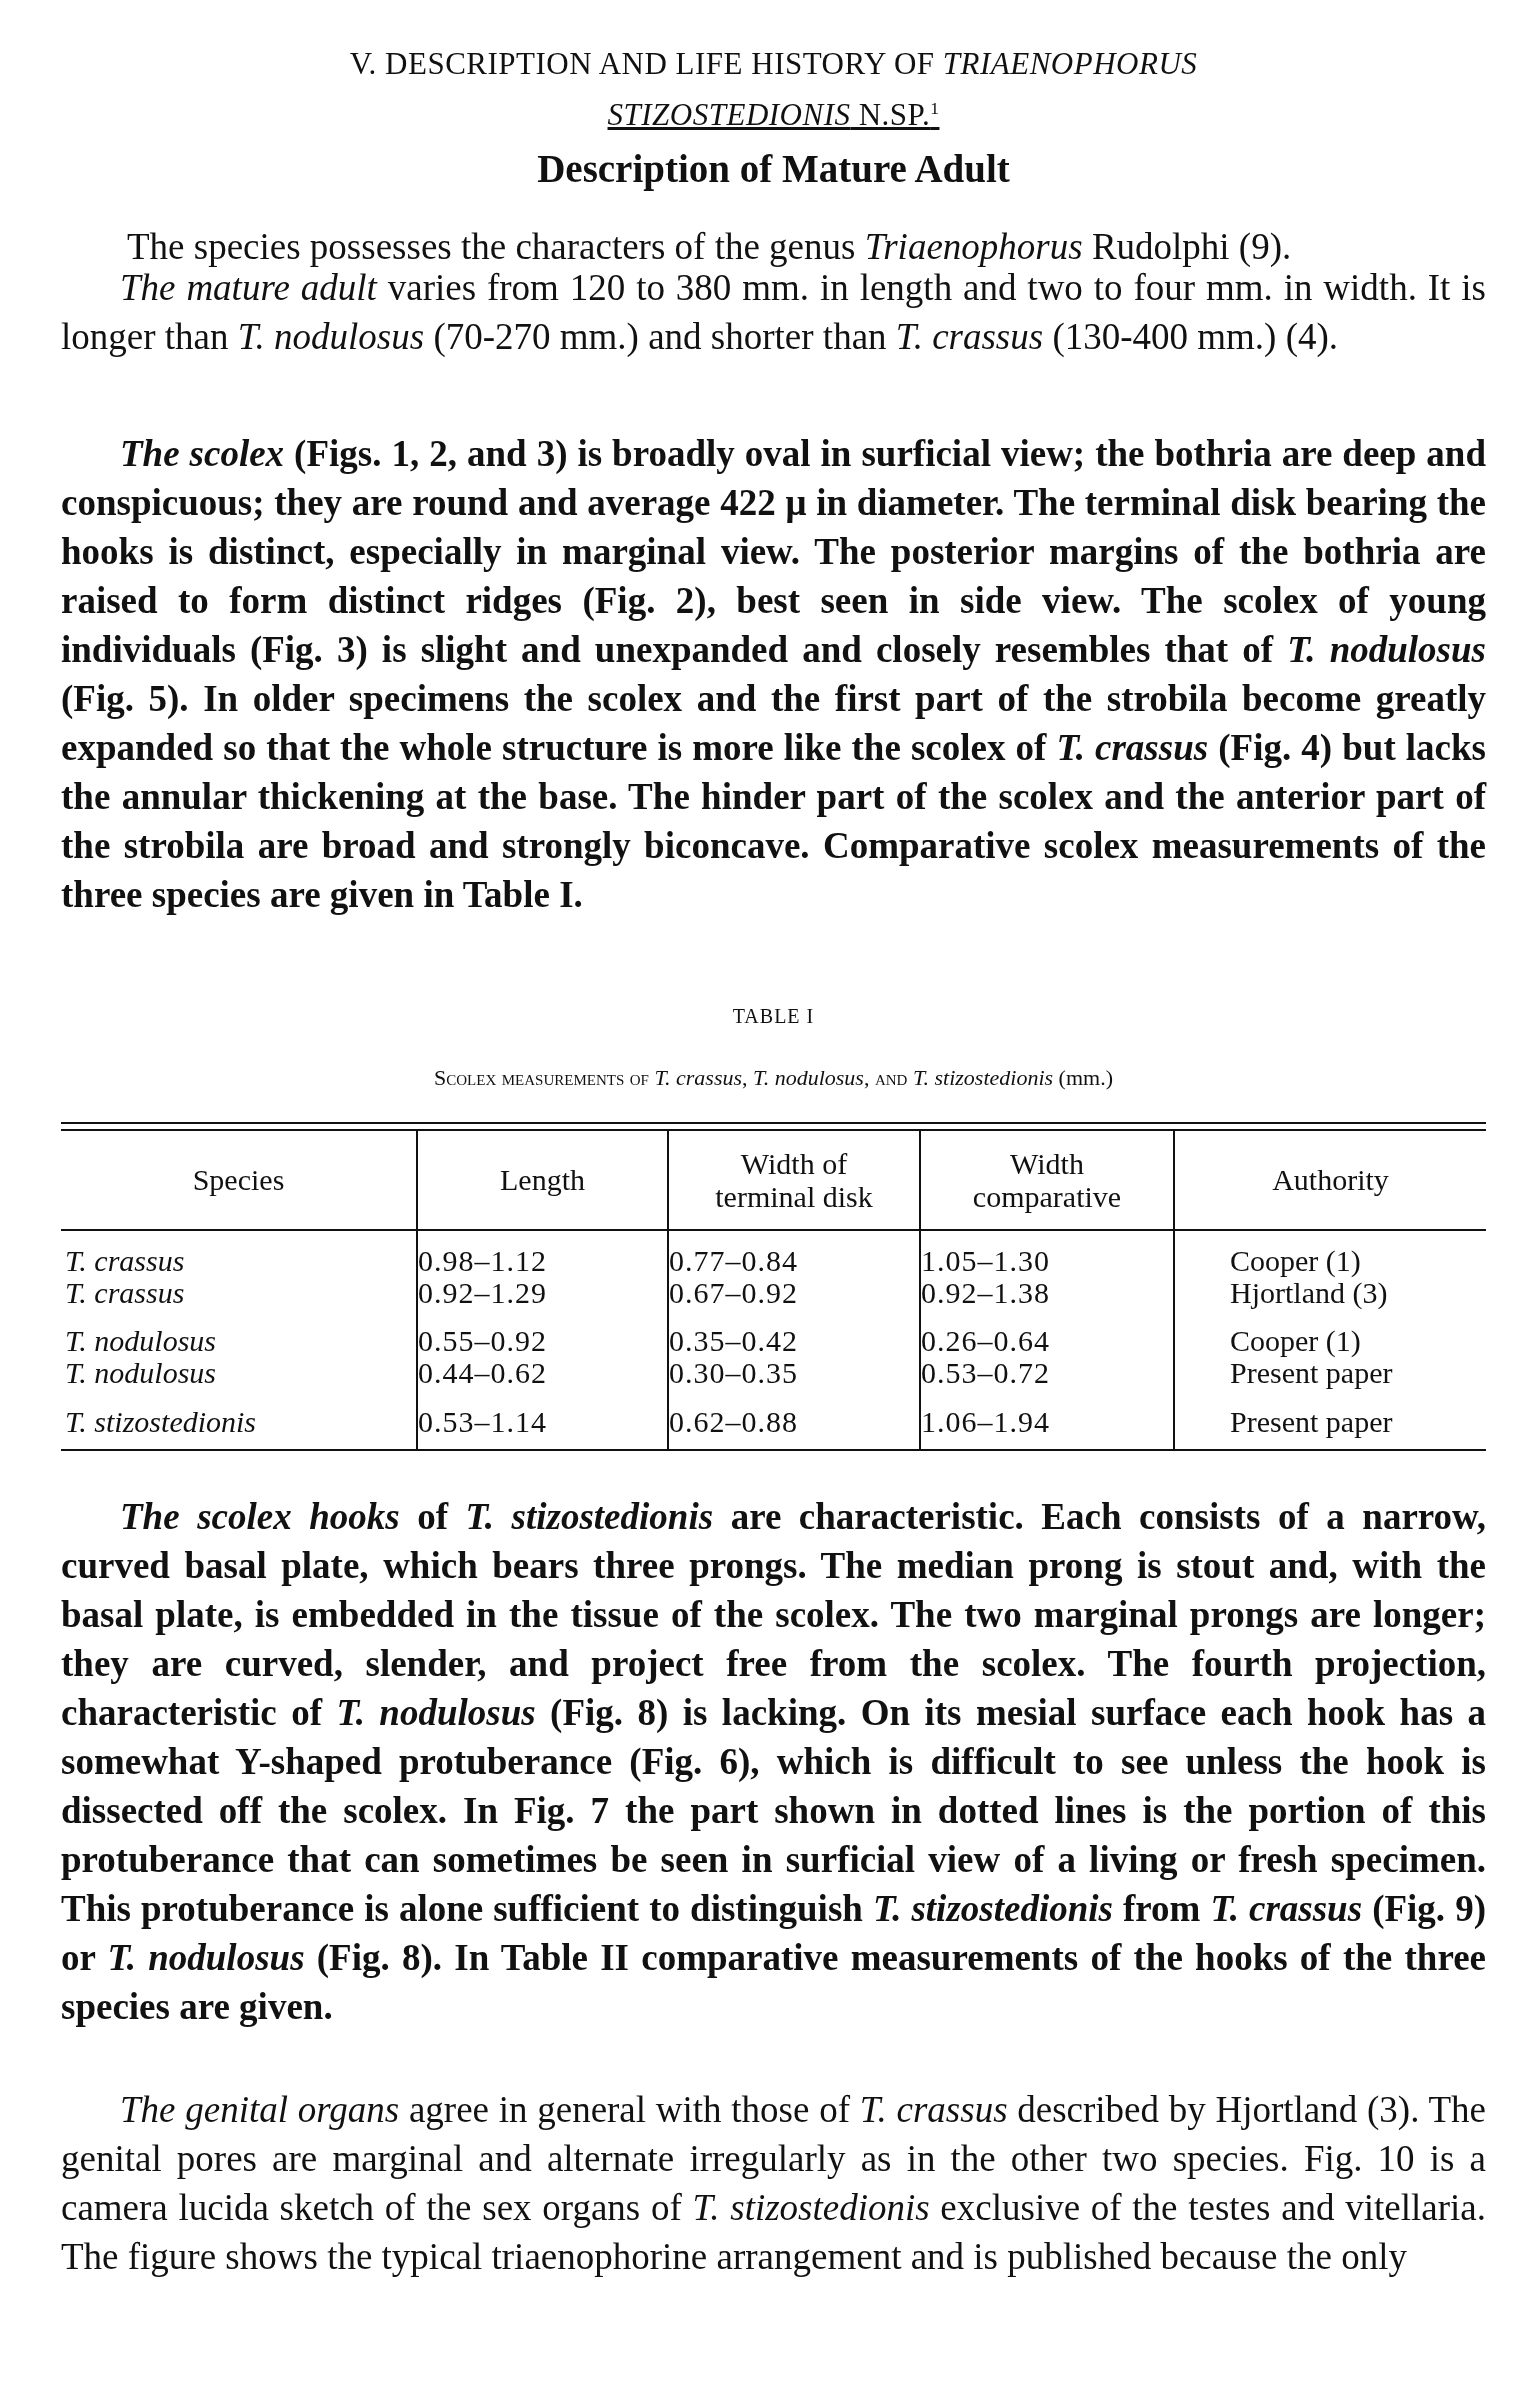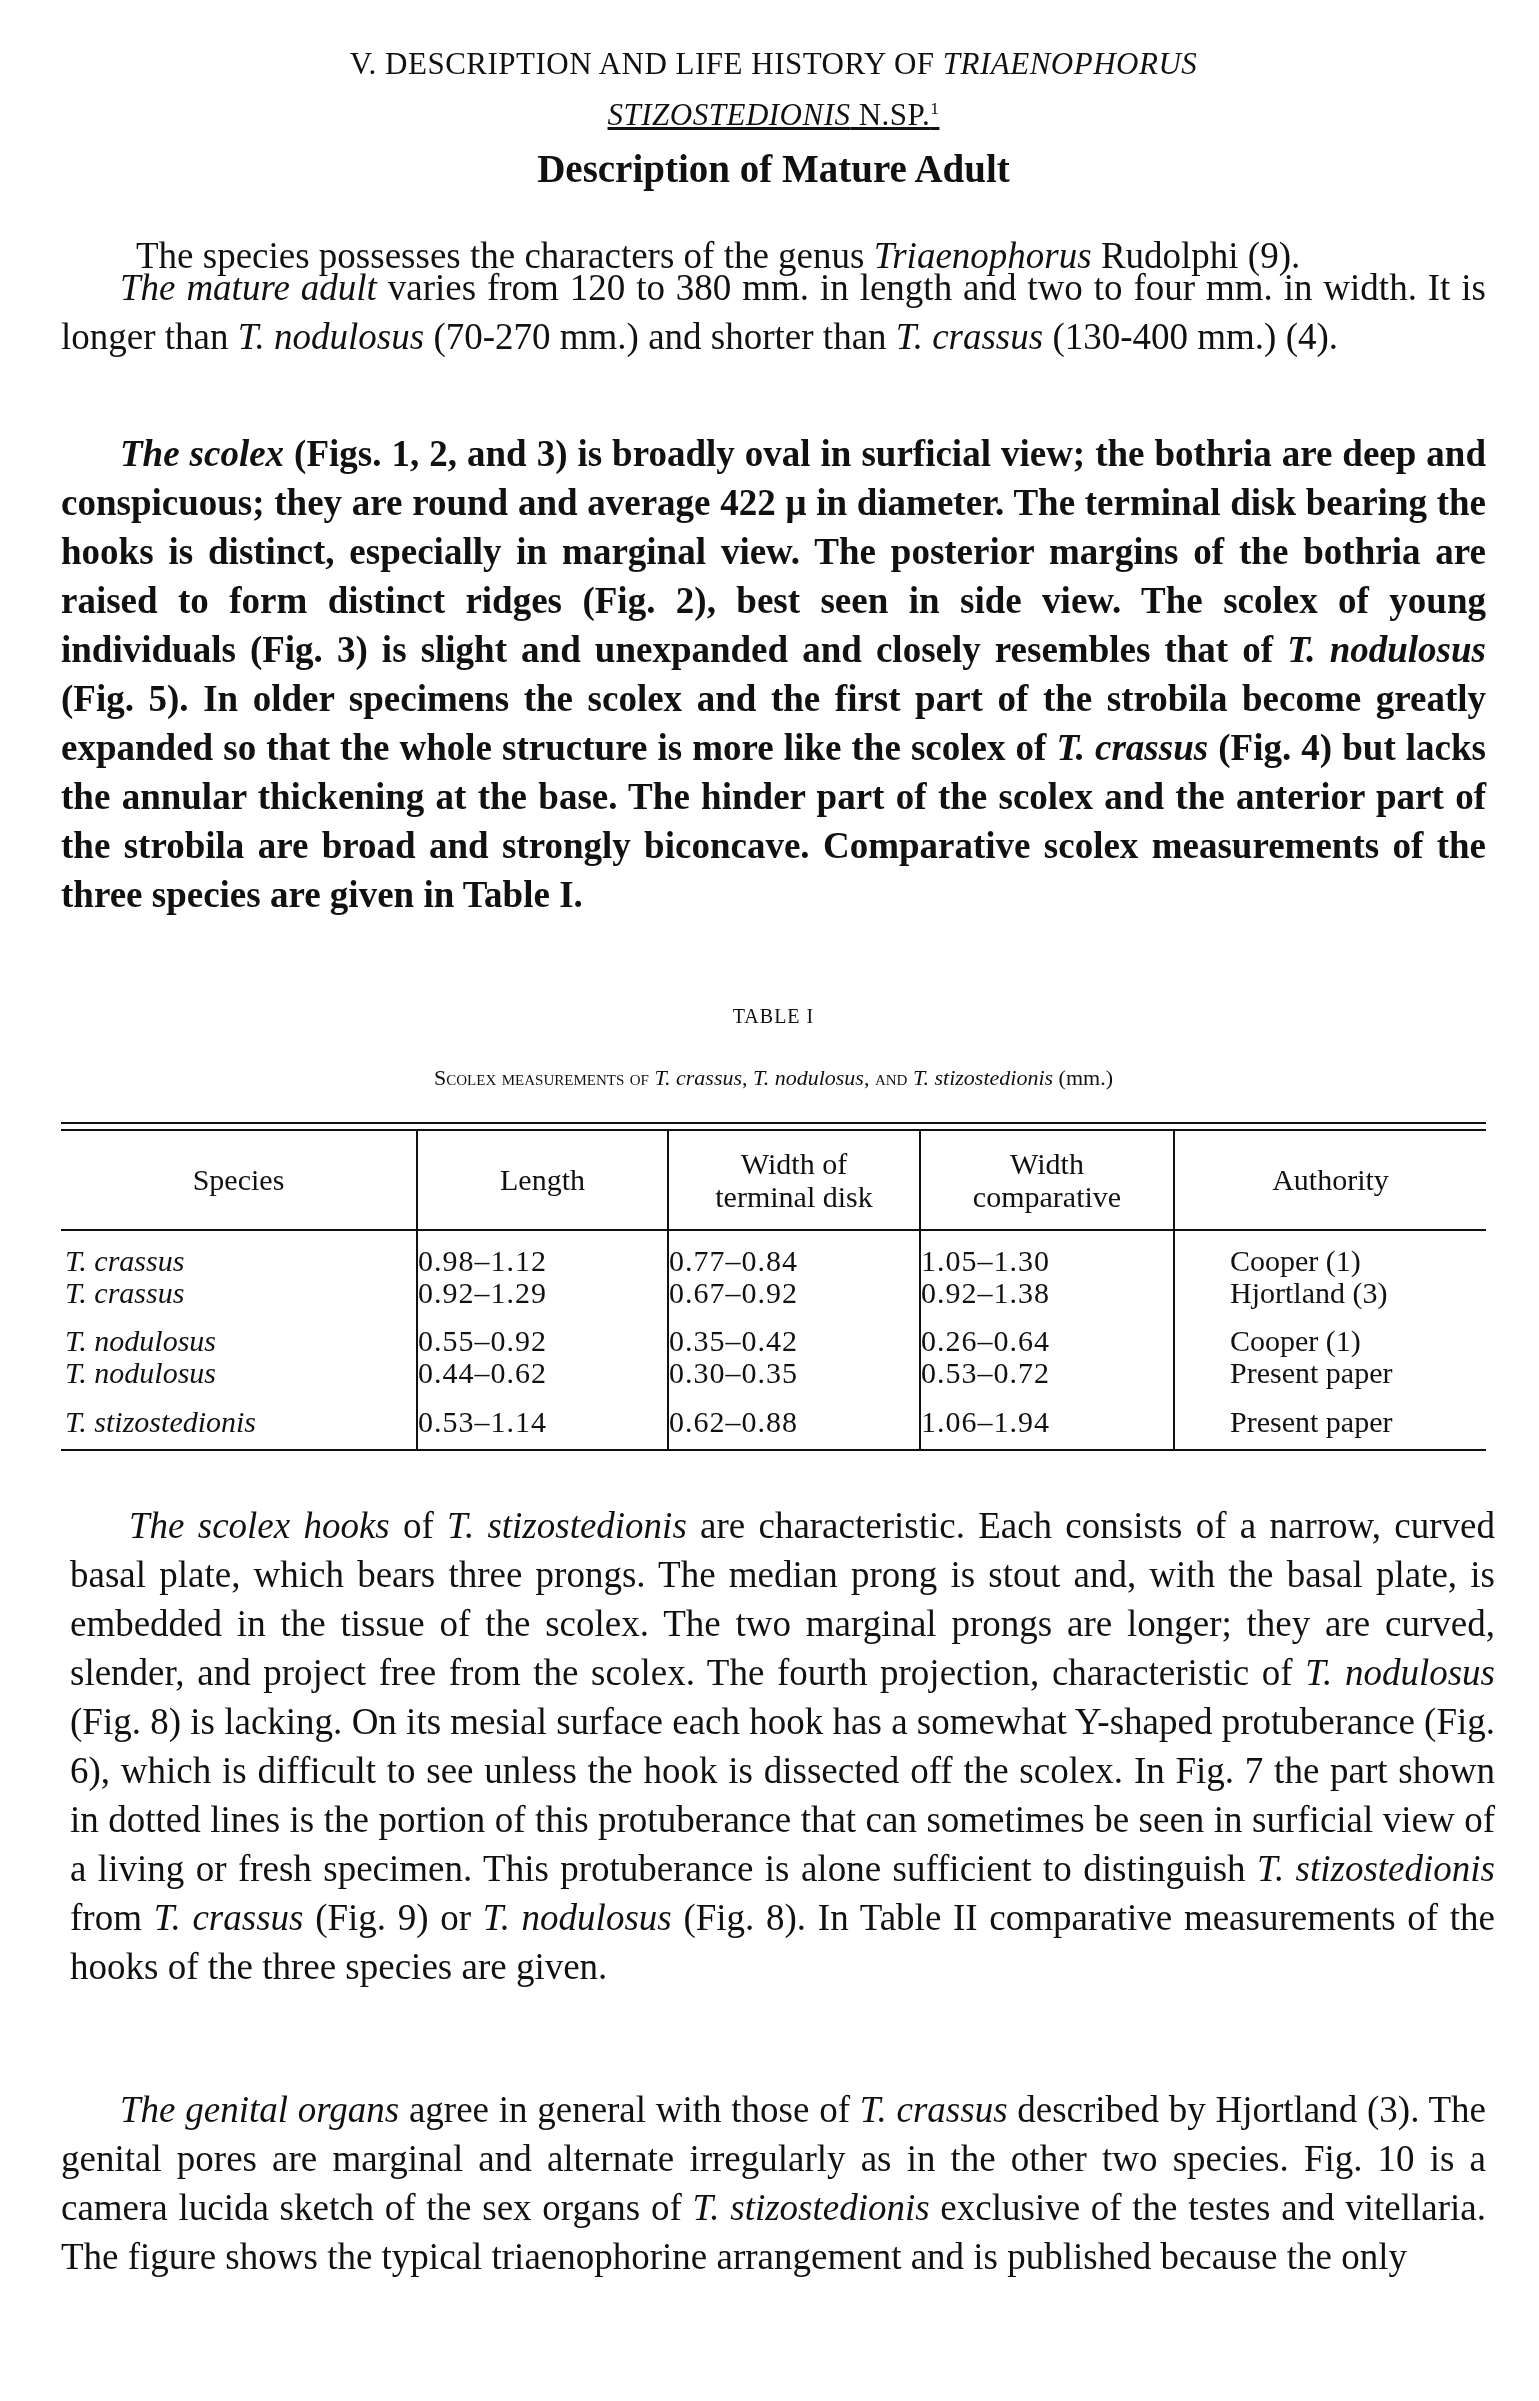--- a/index.html
+++ b/index.html
@@ -65,21 +65,21 @@
 
   <div class="title l1">
     <span>V. DESCRIPTION AND LIFE HISTORY OF </span><i>TRIAENOPHORUS</i>
   </div>
   <div class="title l2">
     <i>STIZOSTEDIONIS</i><span> N.SP.</span><sup style="font-size:17.6px;">1</sup>
   </div>
 
   <div class="subhead">Description of Mature Adult</div>
 
-  <p class="para" id="p1" style="margin:16px;">
+  <p class="para" id="p1" style="margin:7px;">
     <span>The species possesses the characters of the genus </span><i>Triaenophorus</i><span> Rudolphi (9).</span>
   </p>
 
   <p class="para" id="p2" style="margin:0;">
     <i>The mature adult</i><span> varies from 120 to 380 mm. in length and two to four mm. in width.  It is longer than </span><i>T. nodulosus</i><span> (70-270 mm.) and shorter than </span><i>T. crassus</i><span> (130-400 mm.) (4).</span>
   </p>
 
   <p class="para" id="p3" style="margin:0;font-weight:bold;">
     <i>The scolex</i><span> (Figs. 1, 2, and 3) is broadly oval in surficial view; the bothria are deep and conspicuous; they are round and average 422 μ in diameter. The terminal disk bearing the hooks is distinct, especially in marginal view. The posterior margins of the bothria are raised to form distinct ridges (Fig. 2), best seen in side view.  The scolex of young individuals (Fig. 3) is slight and unexpanded and closely resembles that of </span><i>T. nodulosus</i><span> (Fig. 5).  In older specimens the scolex and the first part of the strobila become greatly expanded so that the whole structure is more like the scolex of </span><i>T. crassus</i><span> (Fig. 4) but lacks the annular thickening at the base.  The hinder part of the scolex and the anterior part of the strobila are broad and strongly biconcave.  Com­parative scolex measurements of the three species are given in Table I.</span>
   </p>
@@ -143,21 +143,21 @@
           <td class="vline">0.53–1.14</td>
           <td class="vline">0.62–0.88</td>
           <td class="vline">1.06–1.94</td>
           <td class="vline auth">Present paper</td>
         </tr>
       </tbody>
     </table>
     <div class="rule bottom"></div>
   </div>
 
-  <p class="para" id="p4" style="margin:9px;">
+  <p class="para" id="p4" style="margin:0;font-weight:bold;">
     <i>The scolex hooks</i><span> of </span><i>T. stizostedionis</i><span> are characteristic.  Each consists of a narrow, curved basal plate, which bears three prongs.  The median prong is stout and, with the basal plate, is embedded in the tissue of the scolex.  The two marginal prongs are longer; they are curved, slender, and project free from the scolex.  The fourth projection, characteristic of </span><i>T. nodulosus</i><span> (Fig. 8) is lacking.  On its mesial surface each hook has a somewhat Y-shaped pro­tuberance (Fig. 6), which is difficult to see unless the hook is dissected off the scolex.  In Fig. 7 the part shown in dotted lines is the portion of this protuberance that can sometimes be seen in surficial view of a living or fresh specimen.  This protuberance is alone sufficient to distinguish </span><i>T. stizostedionis</i><span> from </span><i>T. crassus</i><span> (Fig. 9) or </span><i>T. nodulosus</i><span> (Fig. 8).  In Table II comparative measurements of the hooks of the three species are given.</span>
   </p>
 
   <p class="para" id="p5" style="margin:0;">
     <i>The genital organs</i><span> agree in general with those of </span><i>T. crassus</i><span> described by Hjortland (3).  The genital pores are marginal and alternate irregularly as in the other two species.  Fig. 10 is a camera lucida sketch of the sex organs of </span><i>T. stizostedionis</i><span> exclusive of the testes and vitellaria.  The figure shows the typical triaenophorine arrangement and is published because the only</span>
   </p>
 
 </div>
 
 

